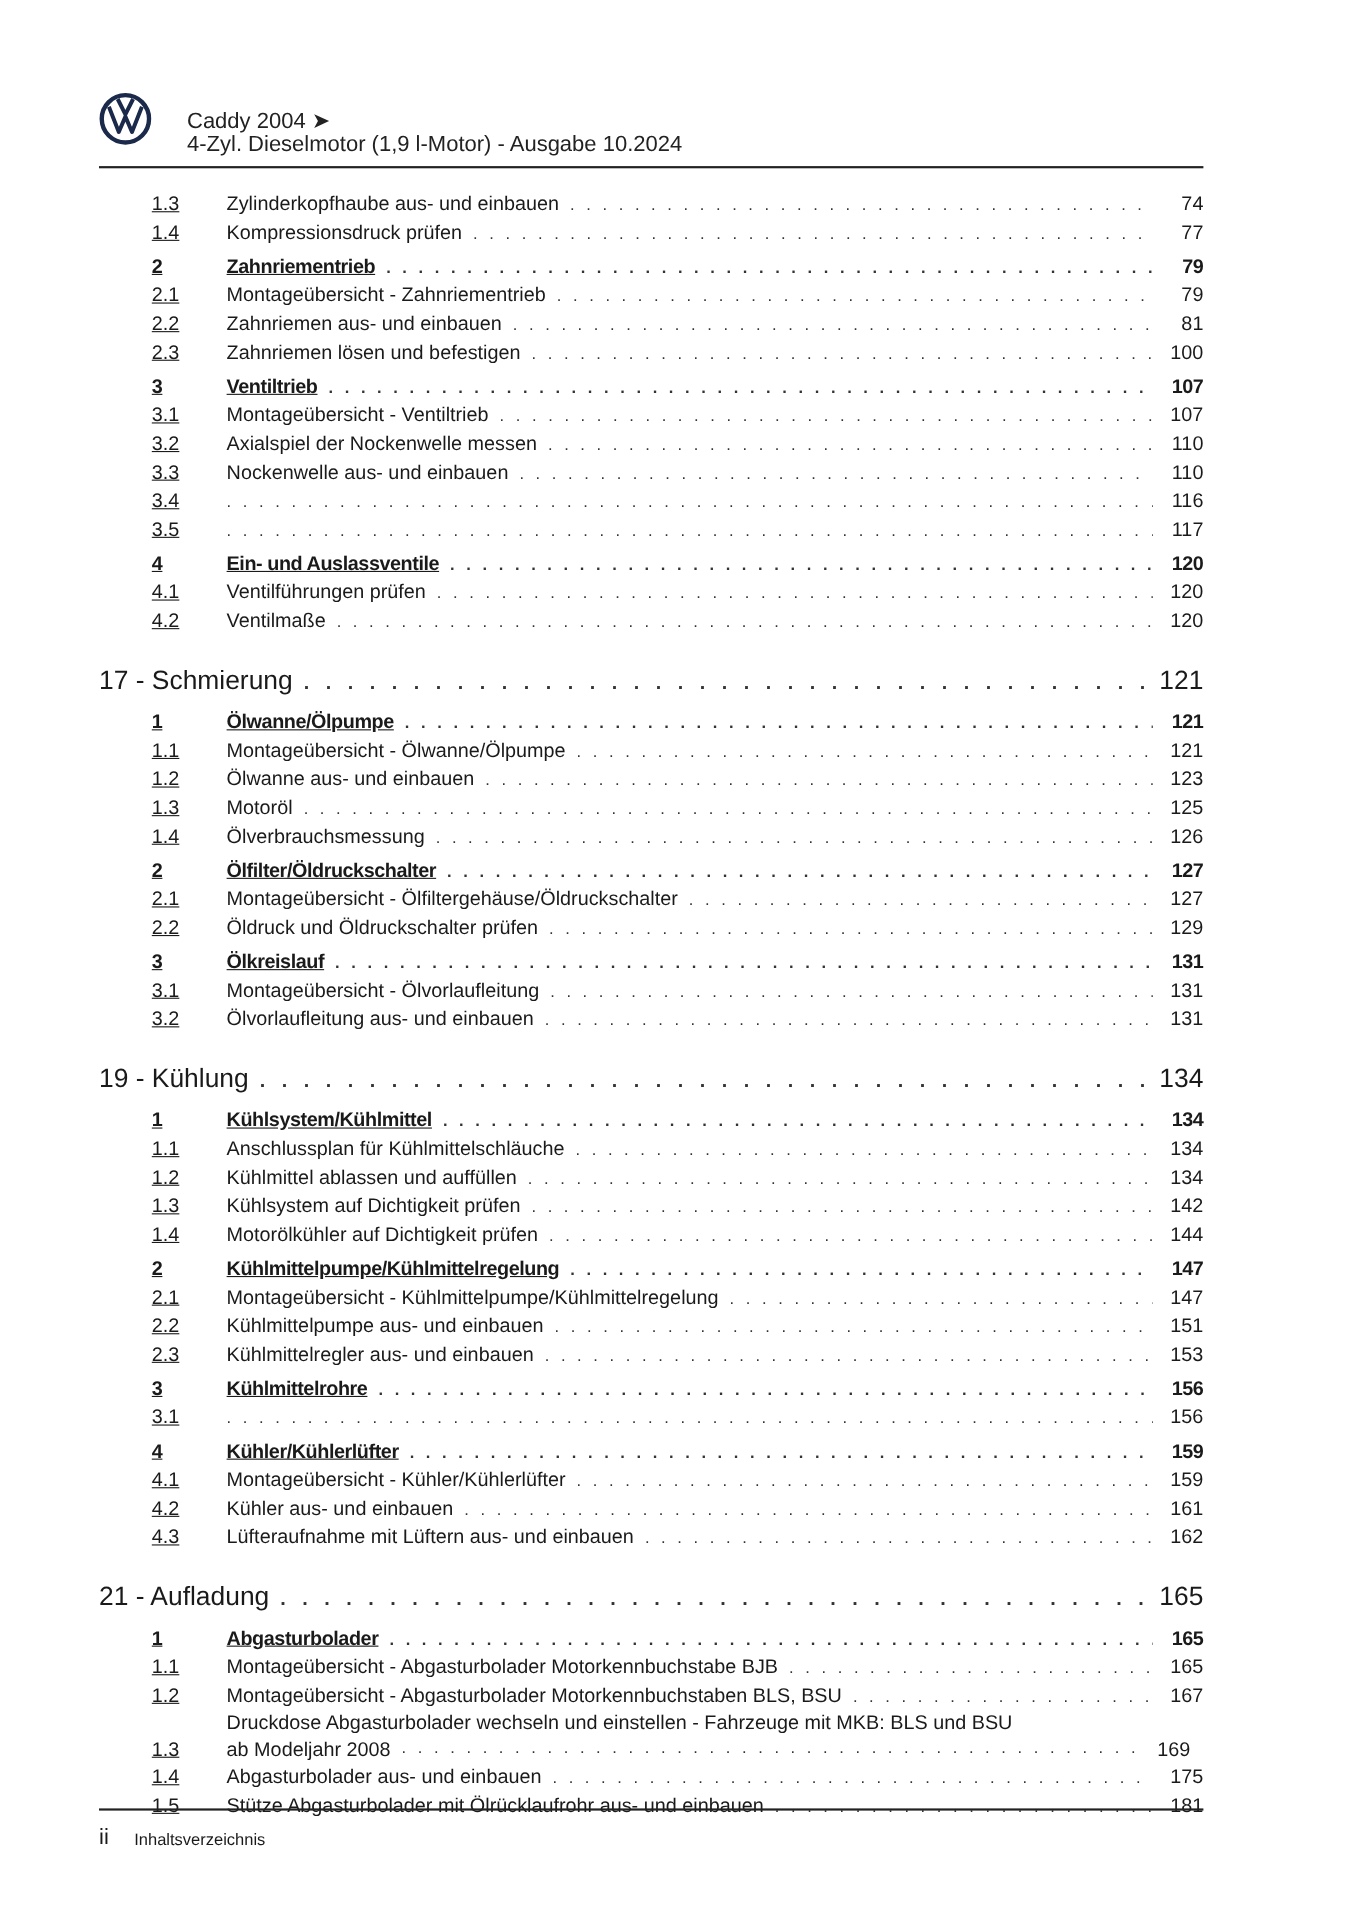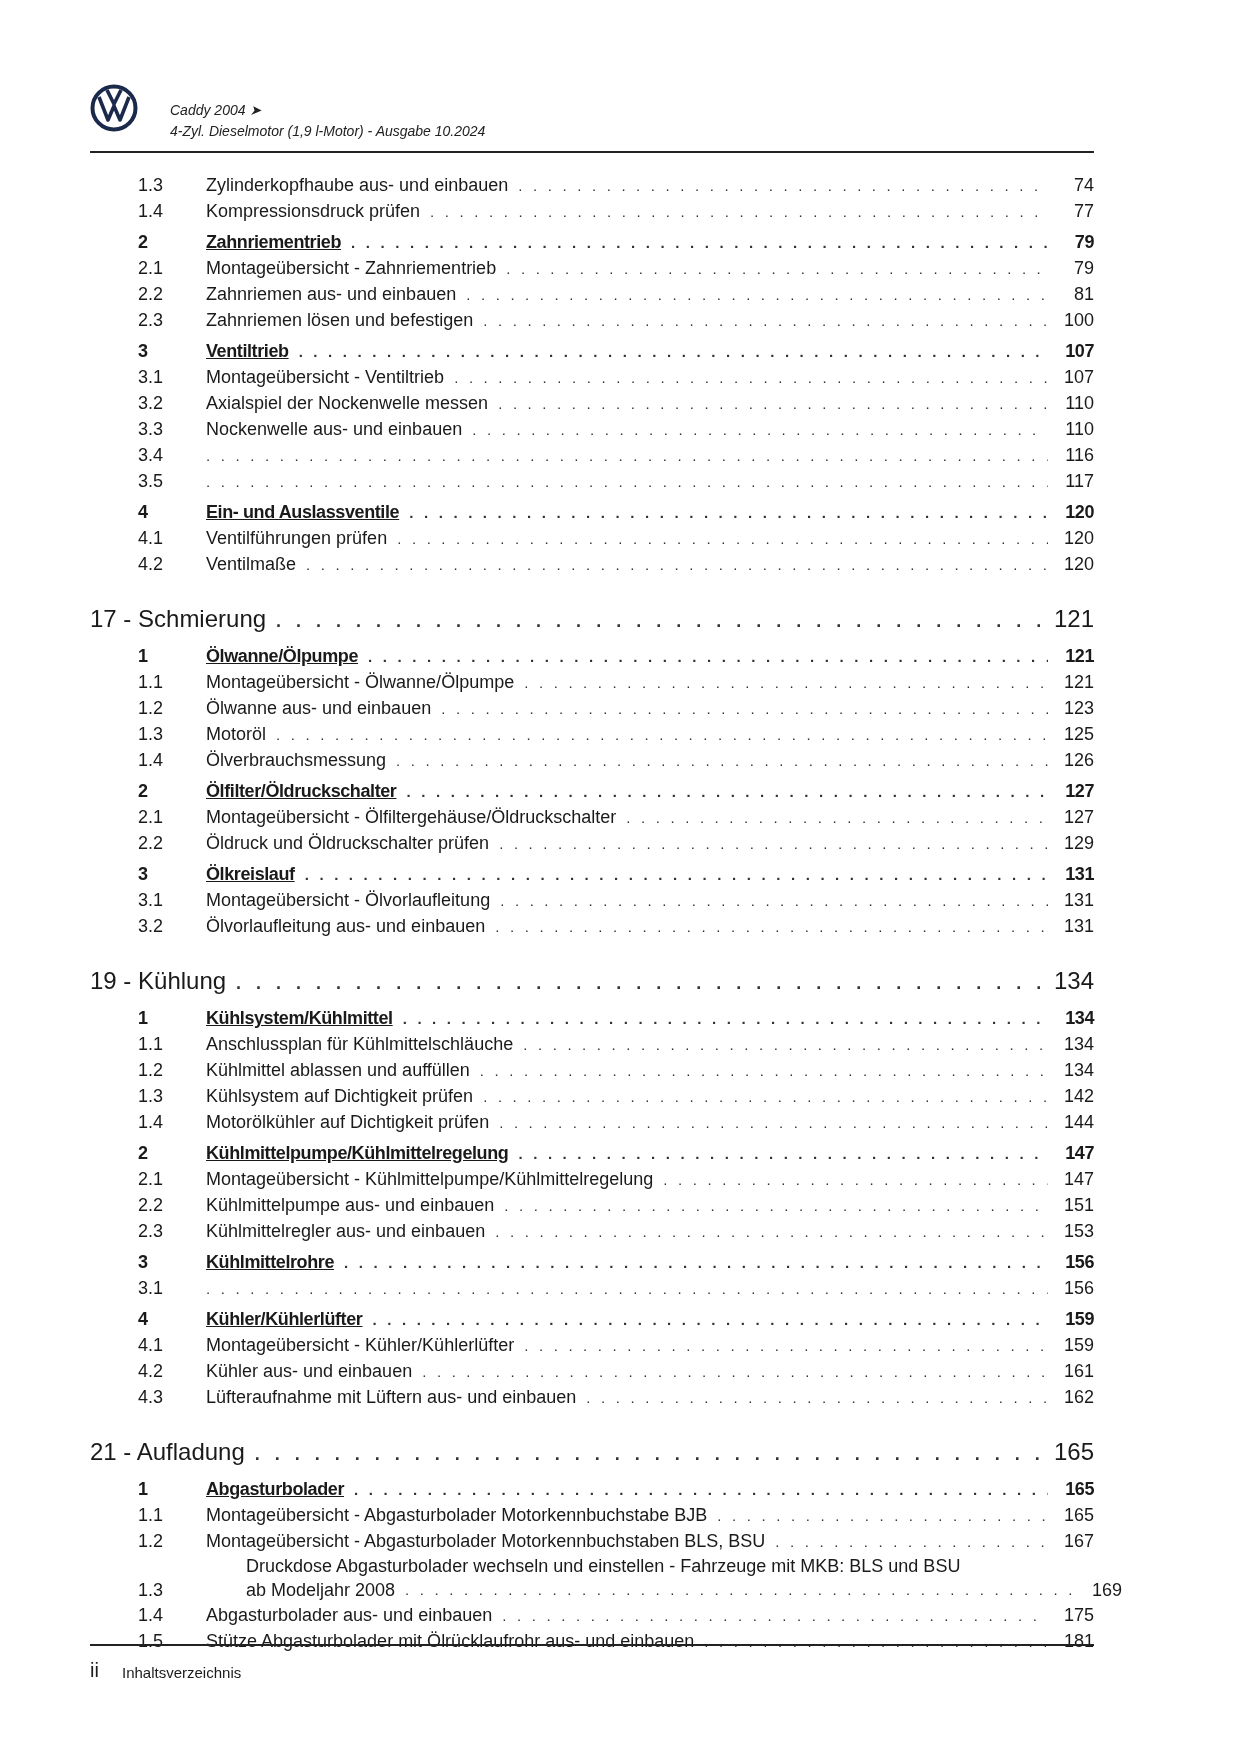--- a/index.html
+++ b/index.html
@@ -1,38 +1,38 @@
 <!DOCTYPE html>
 <html><head>
 <meta charset="utf-8">
 <style>
   html, body { margin: 0; padding: 0; background: #ffffff; }
   body { width: 1240px; height: 1753px; position: relative; overflow: hidden;
          font-family: "Liberation Sans", sans-serif; color: #1a1a1a; }
   .header { position: absolute; left: 90px; top: 84px; width: 1004px; height: 70px; }
   .logo { position: absolute; left: 0; top: 0; width: 48px; height: 48px; }
-  .hdr-text { position: absolute; left: 80px; top: 16px; font-size: 14px; line-height: 21px; color: #222; font-style: italic; }
+  .hdr-text { position: absolute; left: 80px; top: 16px; font-size: 20px; line-height: 21px; color: #222; }
   .hdr-rule { position: absolute; left: 0; top: 67px; width: 1004px; height: 2px; background: #222; }
 
   .toc { position: absolute; left: 90px; top: 172px; width: 1004px; }
   .row { position: relative; display: flex; align-items: baseline; height: 26px; font-size: 18px; line-height: 26px; }
-  .row .num { width: 68px; padding-left: 48px; flex: 0 0 auto; }
+  .row .num { width: 68px; padding-left: 48px; flex: 0 0 auto; text-decoration: underline; }
   .row .title { flex: 0 1 auto; white-space: nowrap; padding-right: 10px; }
   .row .dots { flex: 1 1 auto; overflow: hidden; white-space: nowrap; color: #333; letter-spacing: 3.2px; font-size: 15px; }
   .row .dots::before { content: ". . . . . . . . . . . . . . . . . . . . . . . . . . . . . . . . . . . . . . . . . . . . . . . . . . . . . . . . . . . . . . . . . . . . . . . . . . . . . . . . . . . . . . . . . . . . . . . . . . . . . . . . . . . . . . . . . . . . . . . . . ."; }
   .row .page { flex: 0 0 auto; width: 46px; text-align: right; }
   .row.sec { margin-top: 5px; font-weight: bold; letter-spacing: -0.4px; }
   .row.sec .title { font-weight: bold; text-decoration: underline; }
   .row.sec .dots { font-weight: bold; }
   .row.chap { height: 38px; line-height: 38px; font-size: 24px; margin-top: 23px; margin-bottom: 2px; }
   .row.chap .title { padding-left: 0; }
   .row.chap .page { font-size: 24px; width: 50px; }
   .row.chap .dots { font-size: 18px; letter-spacing: 5px; font-weight: bold; }
   .row.wrap { height: 48px; align-items: flex-end; line-height: 24px; }
-  .row.wrap .title { white-space: normal; width: 830px; flex: 0 0 auto; padding-right: 0; margin-left: 40px; }
+  .row.wrap .title { white-space: normal; width: 830px; flex: 0 0 auto; padding-right: 0; }
   .wrap-second { display: flex; align-items: flex-start; }
 
   .footer-rule { position: absolute; left: 90px; top: 1644px; width: 1004px; height: 2px; background: #222; }
   .footer-page { position: absolute; left: 90px; top: 1654px; font-size: 20px; line-height: 32px; }
   .footer-label { position: absolute; left: 122px; top: 1664px; font-size: 15px; line-height: 18px; }
 </style>
 </head>
 <body>
 
 <div class="header">

